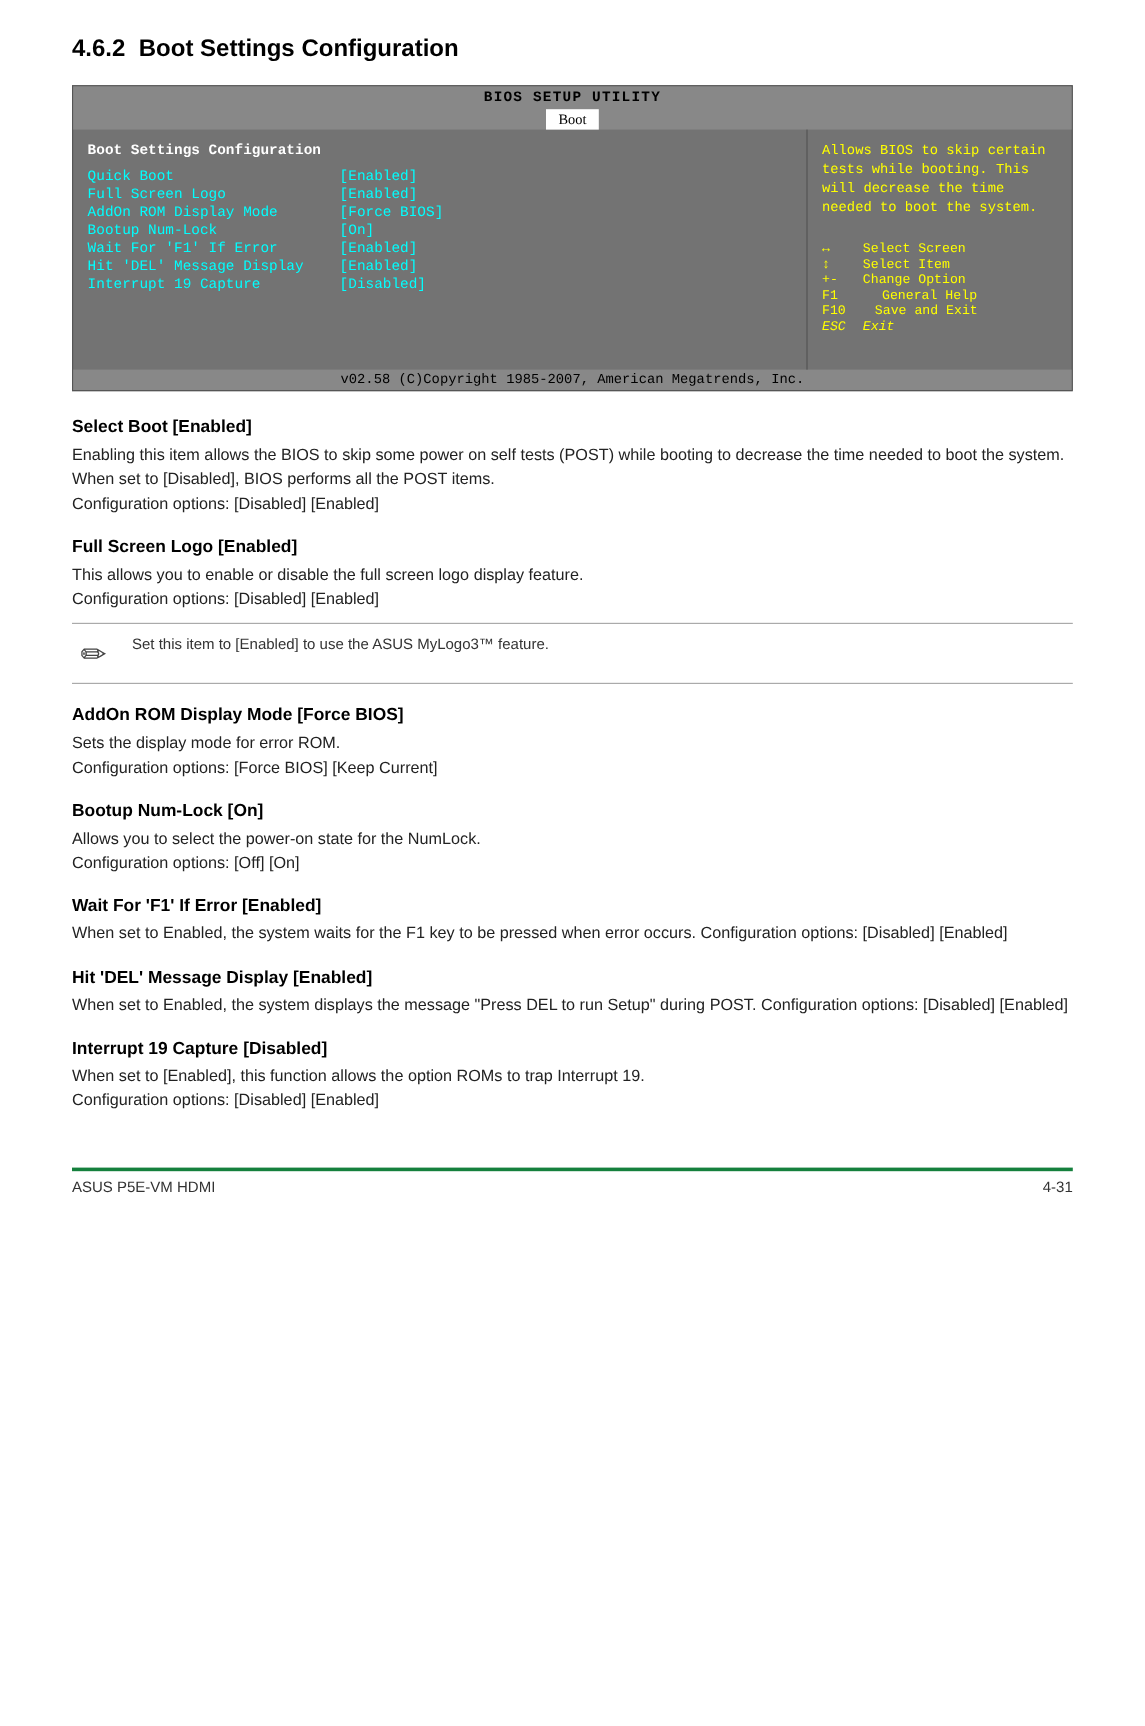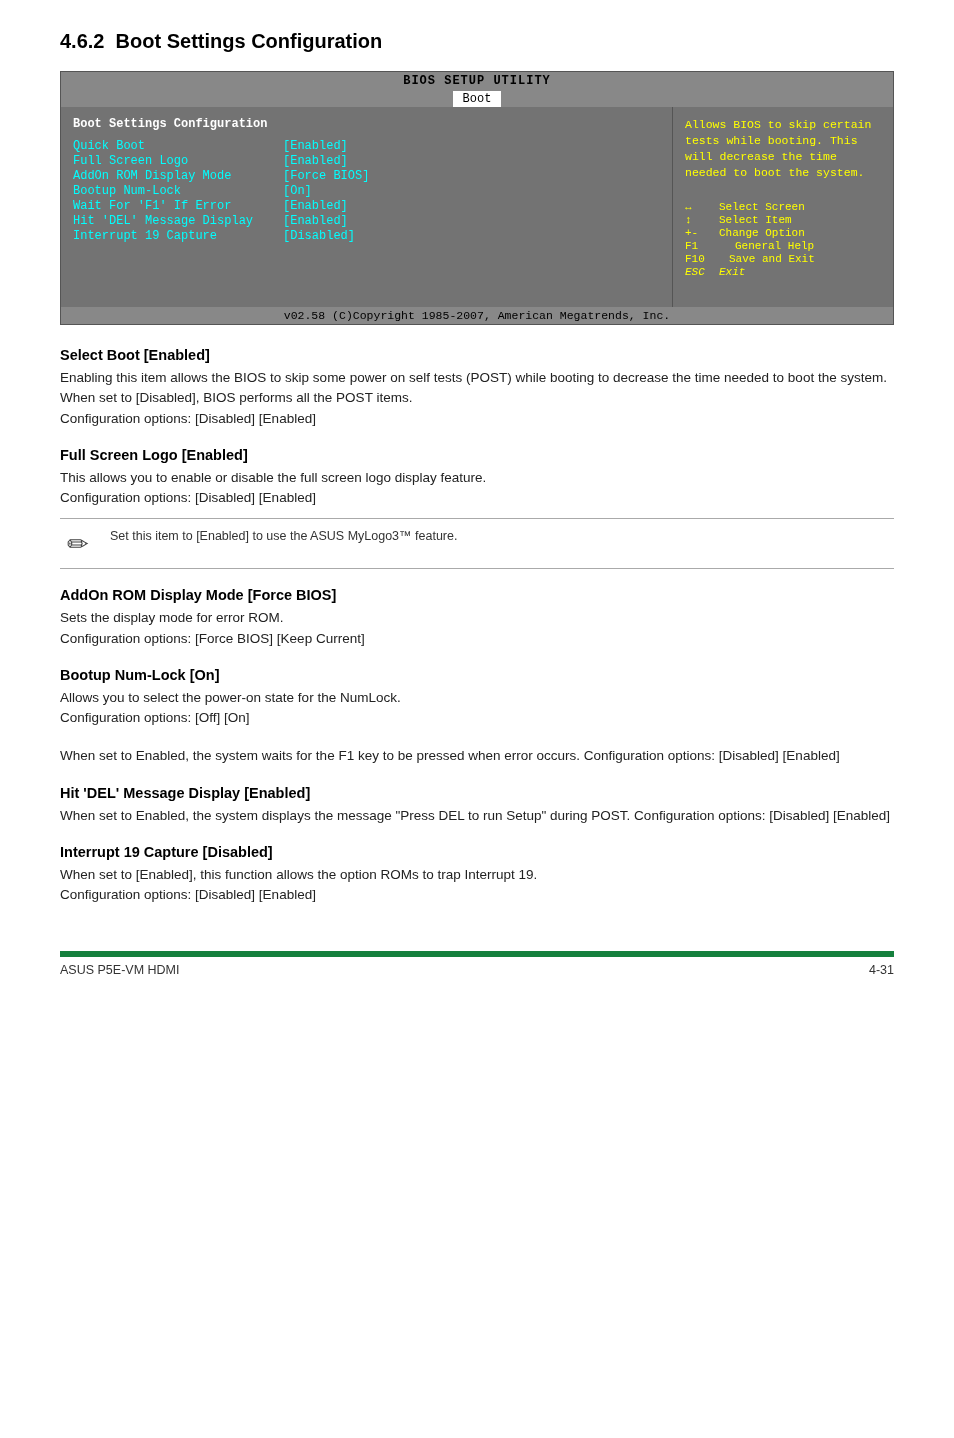--- a/index.html
+++ b/index.html
@@ -42,21 +42,21 @@
       background: #888;
       display: flex;
       justify-content: center;
       padding: 1px 0 0 0;
     }
     .bios-tab {
       background: #1a1a8c;
       color: #fff;
       padding: 1px 10px;
       font-size: 12px;
-      font-family: Liberation Mono, monospace;
+      font-family: Liberation Serif, serif;
     }
     .bios-tab.active {
       background: #fff;
       color: #000;
     }
     .bios-body {
       display: flex;
       min-height: 200px;
     }
     .bios-left {
@@ -144,21 +144,21 @@
       margin-top: 2px;
     }
     .note-text {
       font-size: 12.5px;
       color: #333;
       line-height: 1.5;
     }
 
     
     .page-footer {
-      border-top: 6px solid #15803d;
+      border-top: 3px solid #15803d;
       margin-top: 46px;
       padding-top: 6px;
       display: flex;
       justify-content: space-between;
       font-size: 12.5px;
       color: #333;
     }
   </style>
 </head>
 <body>
@@ -266,20 +266,21 @@
       </div>
     </div>
     <div class="content-section">
       <div class="content-section-title">Bootup Num-Lock [On]</div>
       <div class="content-section-body">
         <p>Allows you to select the power-on state for the NumLock.</p>
         <p>Configuration options: [Off] [On]</p>
       </div>
     </div>
     <div class="content-section">
+      <div class="content-section-title">Wait For 'F1' If Error [Enabled]</div>
       <div class="content-section-body">
         <p>When set to Enabled, the system waits for the F1 key to be pressed when error occurs. Configuration options: [Disabled] [Enabled]</p>
       </div>
     </div>
     <div class="content-section">
       <div class="content-section-title">Hit 'DEL' Message Display [Enabled]</div>
       <div class="content-section-body">
         <p>When set to Enabled, the system displays the message "Press DEL to run Setup" during POST. Configuration options: [Disabled] [Enabled]</p>
       </div>
     </div>

